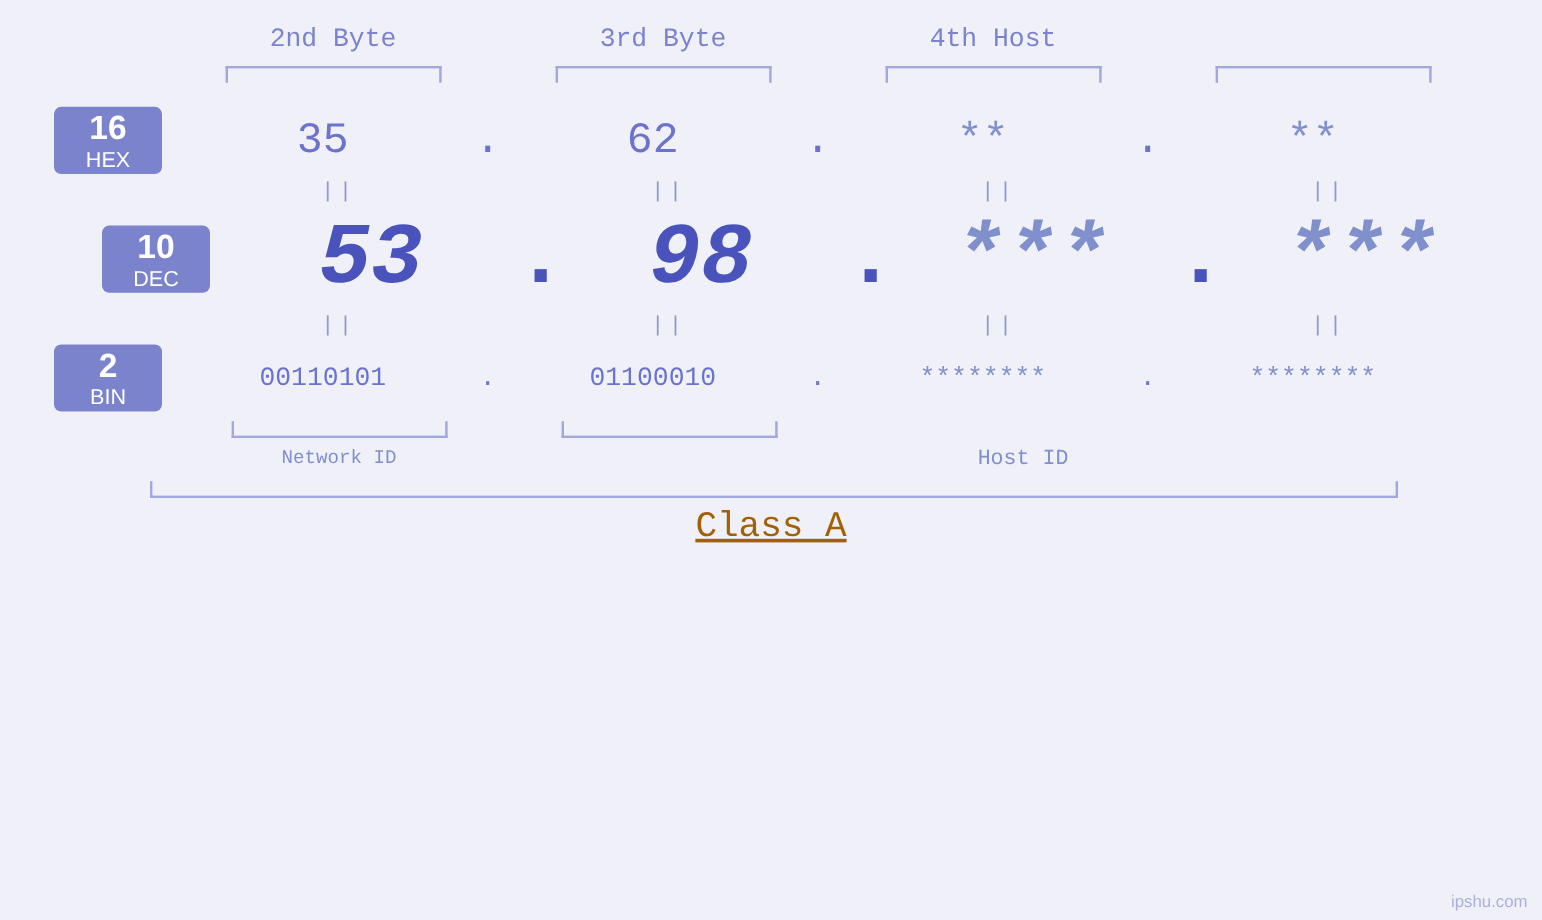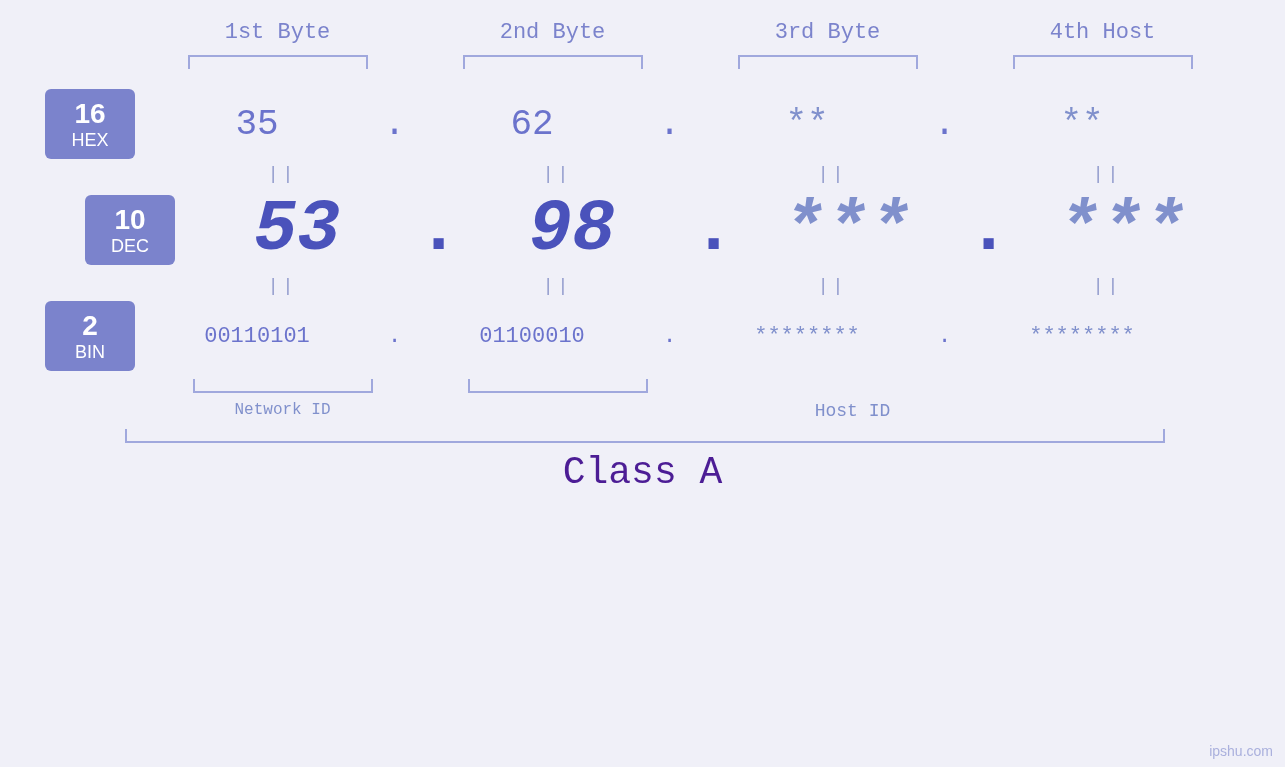--- a/index.html
+++ b/index.html
@@ -62,30 +62,30 @@
 
     
     .number-row {
       display: flex;
       align-items: center;
       position: relative;
     }
 
     .row-label {
       width: 90px;
-      height: 70px;
+      height: 56px;
       background-color: #7b83cc;
       color: white;
       display: flex;
       flex-direction: column;
       align-items: center;
       justify-content: center;
       border-radius: 6px;
       margin-left: 45px;
-      margin-right: 2px;
+      margin-right: 14px;
       flex-shrink: 0;
     }
 
     .row-label .base-num {
       font-size: 28px;
       font-weight: bold;
       font-family: Arial, sans-serif;
     }
 
     .row-label .base-name {
@@ -210,24 +210,25 @@
 
     .class-bracket {
       width: 1040px;
       height: 14px;
       border: 2px solid #a0a8dd;
       border-top: none;
       margin-left: 5px;
     }
 
     .class-label {
-      color: #4c1d95;
-      font-size: 38px;
+      color: #a16207;
+      font-size: 30px;
       font-family: 'Courier New', Courier, monospace;
       margin-top: 8px;
+      text-decoration: underline;
     }
 
     
     .watermark {
       position: absolute;
       bottom: 8px;
       right: 12px;
       color: #aab0dd;
       font-size: 14px;
       font-family: Arial, sans-serif;
@@ -238,21 +239,20 @@
     .star {
       color: #8090cc;
     }
   </style>
 </head>
 <body>
 
 <div class="main-container">
 
   <div class="byte-headers">
-    <div class="byte-header">1st Byte</div>
     <div class="byte-header">2nd Byte</div>
     <div class="byte-header">3rd Byte</div>
     <div class="byte-header">4th Host</div>
   </div>
 
   <div class="brackets-row">
     <div class="bracket-box">
         <div class="bracket-line"></div>
       </div>
     <div class="bracket-box">

